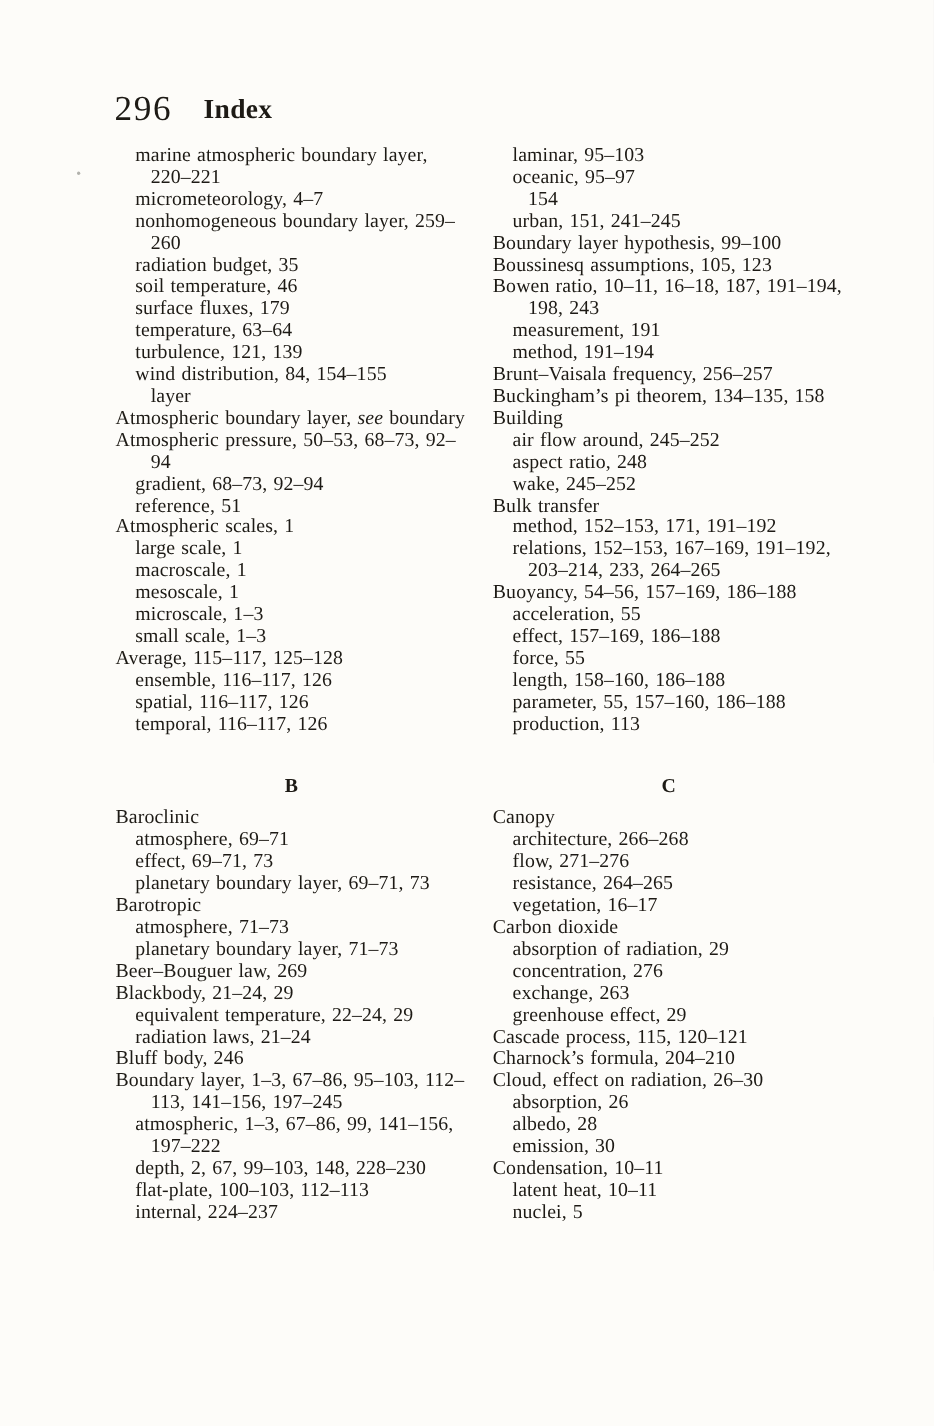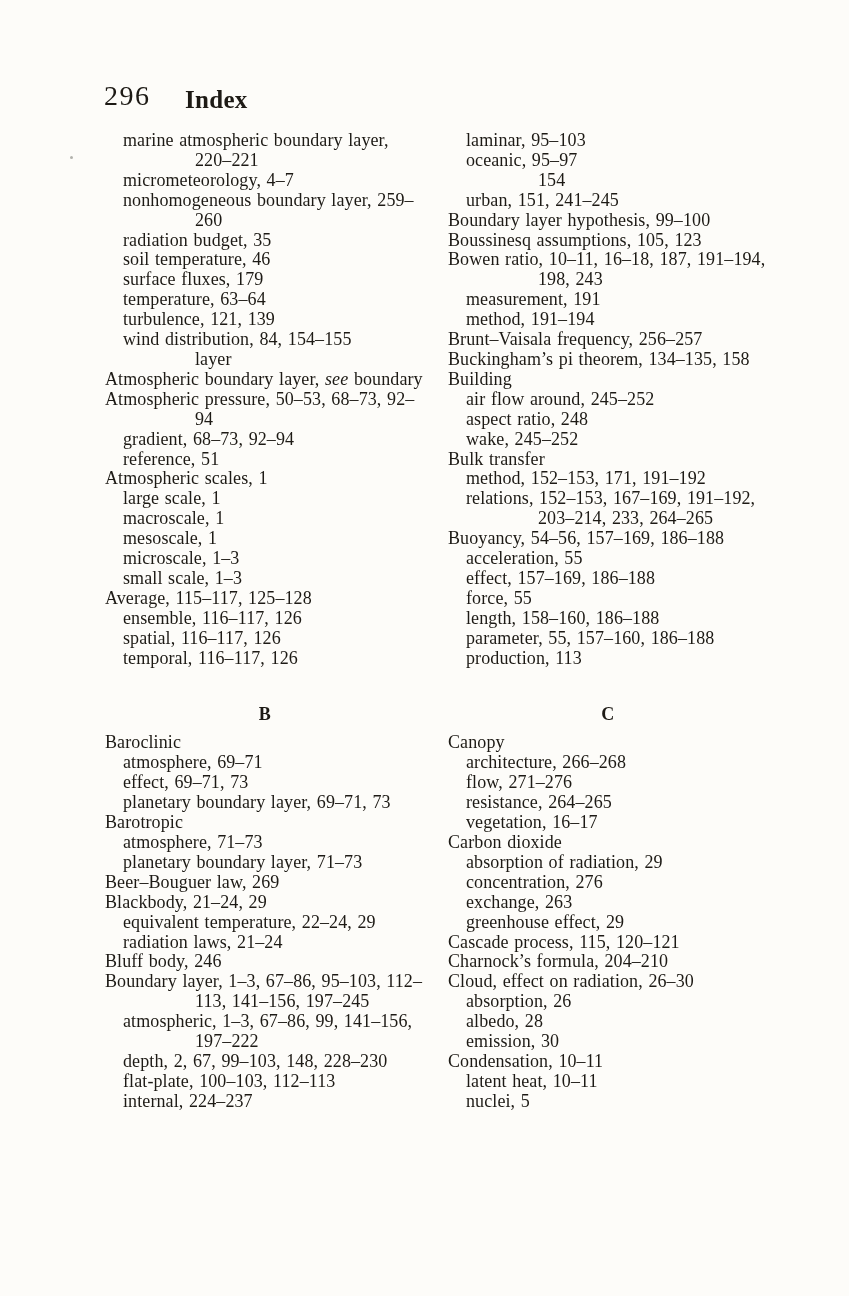--- a/index.html
+++ b/index.html
@@ -14,21 +14,21 @@
     margin: 0 auto;
     background: #fdfcf9;
     font-family: "Liberation Serif", "DejaVu Serif", serif;
     color: #1d1a15;
     overflow: hidden;
   }
   .pagenum {
     position: absolute;
     left: 104px;
     top: 80px;
-    font-size: 28px;
+    font-size: 32px;
     letter-spacing: 1.5px;
   }
   .booktitle {
     position: absolute;
     left: 185px;
     top: 86px;
     font-size: 25px;
     font-weight: 700;
     letter-spacing: 0.3px;
   }
@@ -39,21 +39,21 @@
   }
   .col-left  { left: 105px; width: 345px; }
   .col-right { left: 448px; width: 372px; }
   .line {
     line-height: 19.9px;
     white-space: nowrap;
     letter-spacing: 0.1px;
     word-spacing: 1px;
   }
   .ind1 { margin-left: 18px; }
-  .ind2 { margin-left: 90px; }
+  .ind2 { margin-left: 32px; }
   .heading {
     font-weight: 700;
     width: 320px;
     text-align: center;
     line-height: 20px;
     margin-top: 36px;
     margin-bottom: 9px;
     font-size: 18px;
     letter-spacing: 0.3px;
   }

